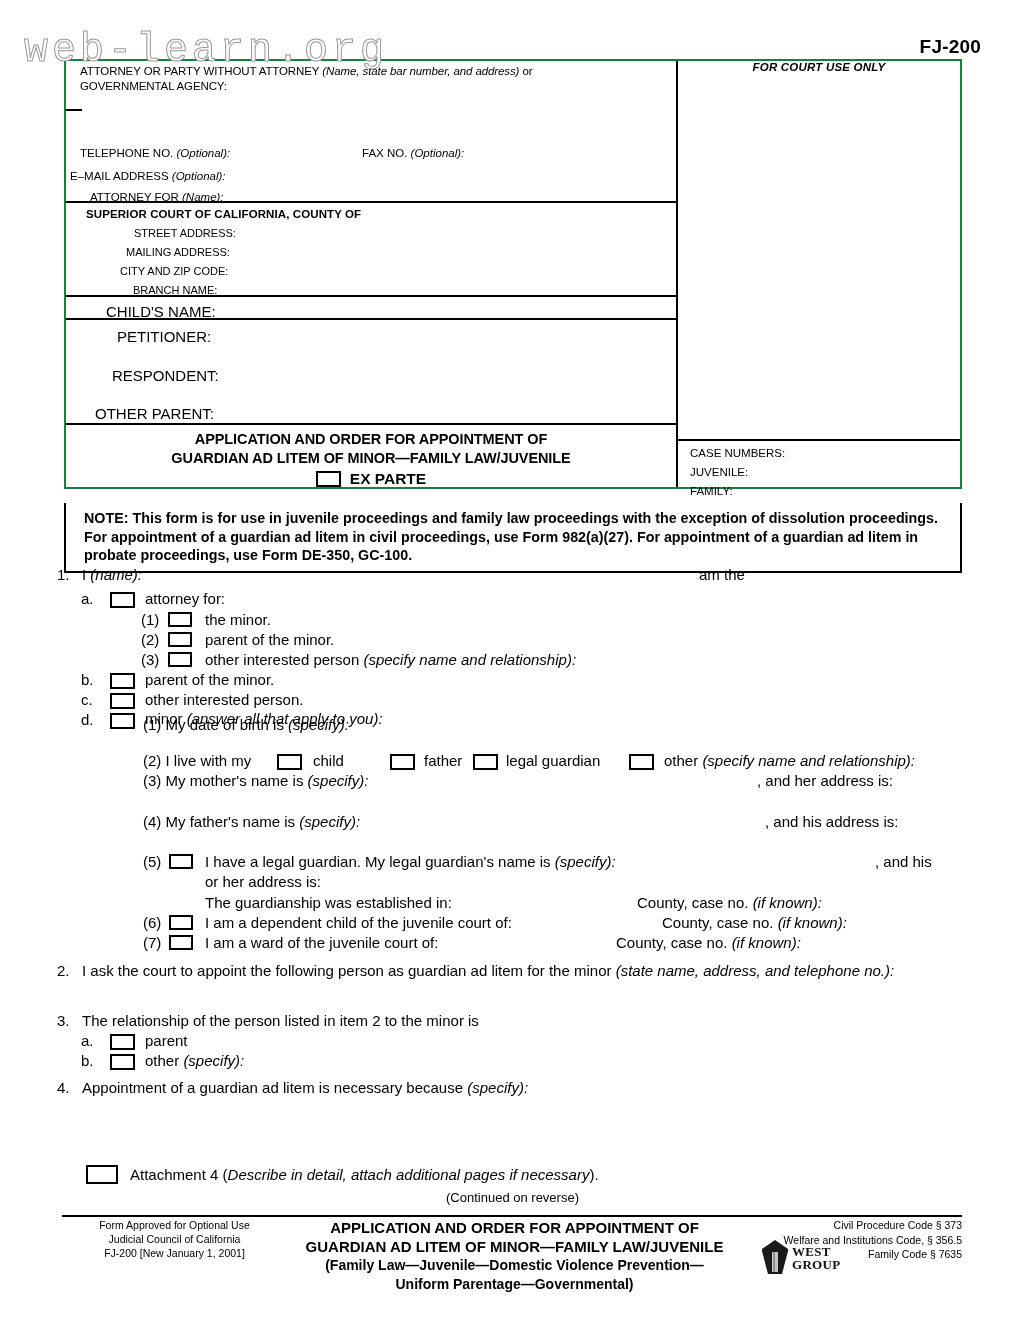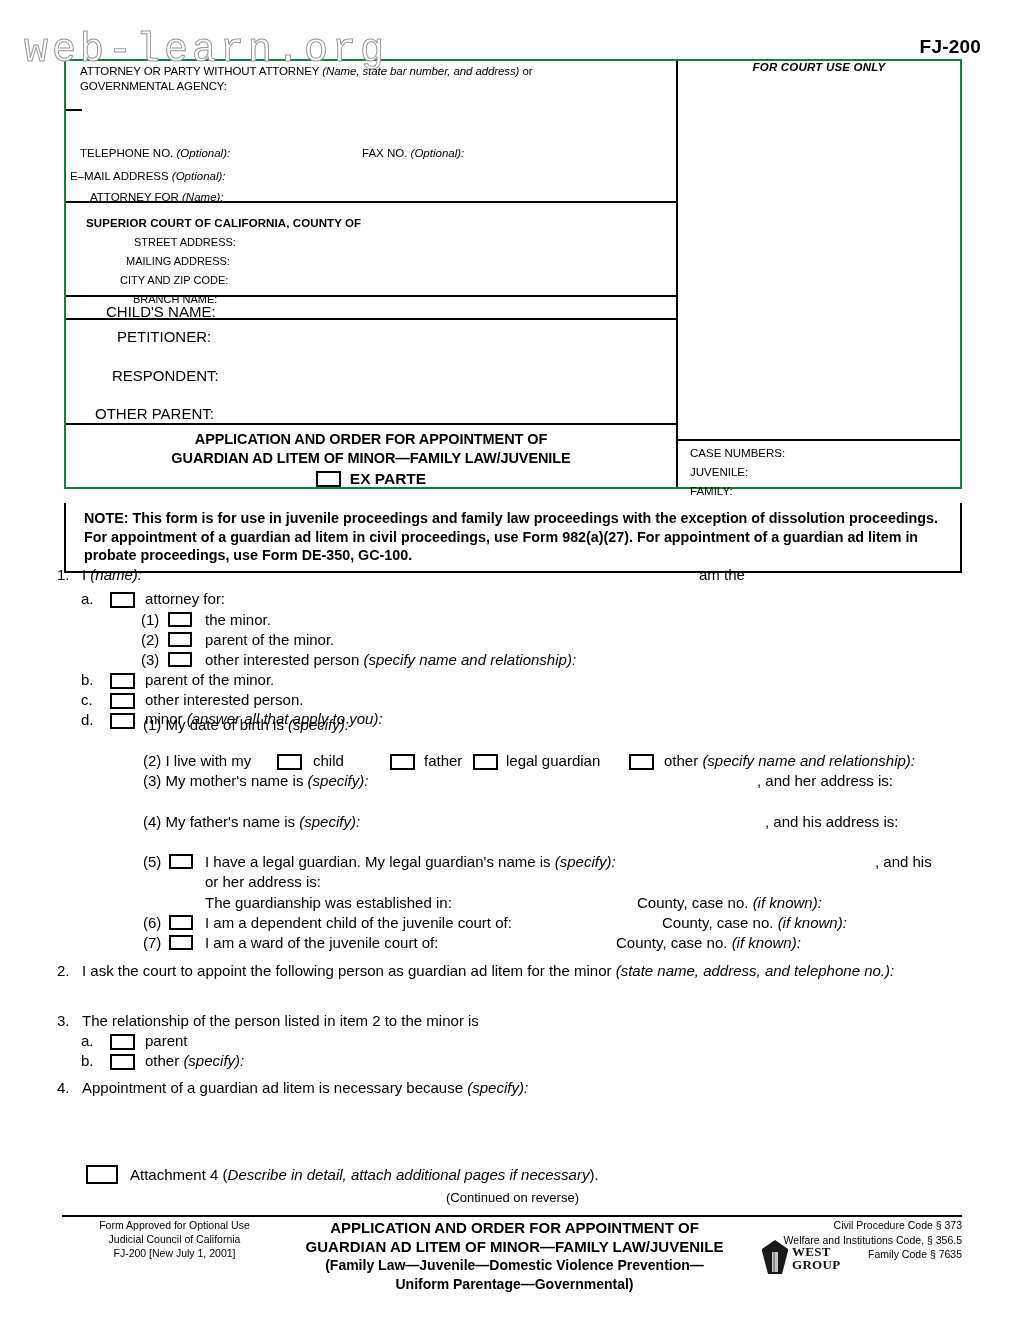--- a/index.html
+++ b/index.html
@@ -52,21 +52,21 @@
   .attybox .i{ font-style:italic; }
   .dash{
     position:absolute; left:0px; top:48px; width:16px; height:0;
     border-top:2px solid #000;
   }
   .tel-row{ position:absolute; left:14px; top:86px; font-size:11.5px; }
   .fax-pos{ position:absolute; left:296px; top:86px; font-size:11.5px; }
   .email-row{ position:absolute; left:4px; top:109px; font-size:11.5px; }
   .attyfor-row{ position:absolute; left:24px; top:130px; font-size:11.5px; }
 
-  .courtbox{ height:94px; padding:14px 0 0 0; }
+  .courtbox{ height:94px; padding:5px 0 0 0; }
   .courtbox .sc{ font-size:11.5px; font-weight:bold; padding-left:20px; letter-spacing:.1px;}
   .courtbox .ln{ font-size:11px; text-align:left; padding-left:68px; margin-top:7px; }
   .courtbox .ln2{ padding-left:60px; }
   .courtbox .ln3{ padding-left:54px; }
   .courtbox .ln4{ padding-left:67px; }
 
   .childbox{ height:23px; padding:6px 0 0 40px; font-size:15px; }
   .partybox{ height:105px; padding:10px 1px 0 0; font-size:15px; position:relative;}
   .partybox .p{ position:absolute; }
   .p-pet{ left:51px; top:8px; }
@@ -347,21 +347,21 @@
   <span><span>Attachment 4 (</span><span class="it">Describe in detail, attach additional pages if necessary</span><span>).</span></span>
 </div>
 
 <div class="contrev">(Continued on reverse)</div>
 
 <div class="footrule"></div>
 <div class="foot">
   <div class="foot-l">
     <div>Form Approved for Optional Use</div>
     <div>Judicial Council of California</div>
-    <div>FJ-200 [New July 1, 2001]</div>
+    <div>FJ-200 [New January 1, 2001]</div>
   </div>
   <div class="foot-c">
     <div>APPLICATION AND ORDER FOR APPOINTMENT OF</div>
     <div>GUARDIAN AD LITEM OF MINOR—FAMILY LAW/JUVENILE</div>
     <div class="sub">(Family Law—Juvenile—Domestic Violence Prevention—</div>
     <div class="sub">Uniform Parentage—Governmental)</div>
   </div>
   <div class="foot-r">
     <div>Civil Procedure Code § 373</div>
     <div>Welfare and Institutions Code, § 356.5</div>

